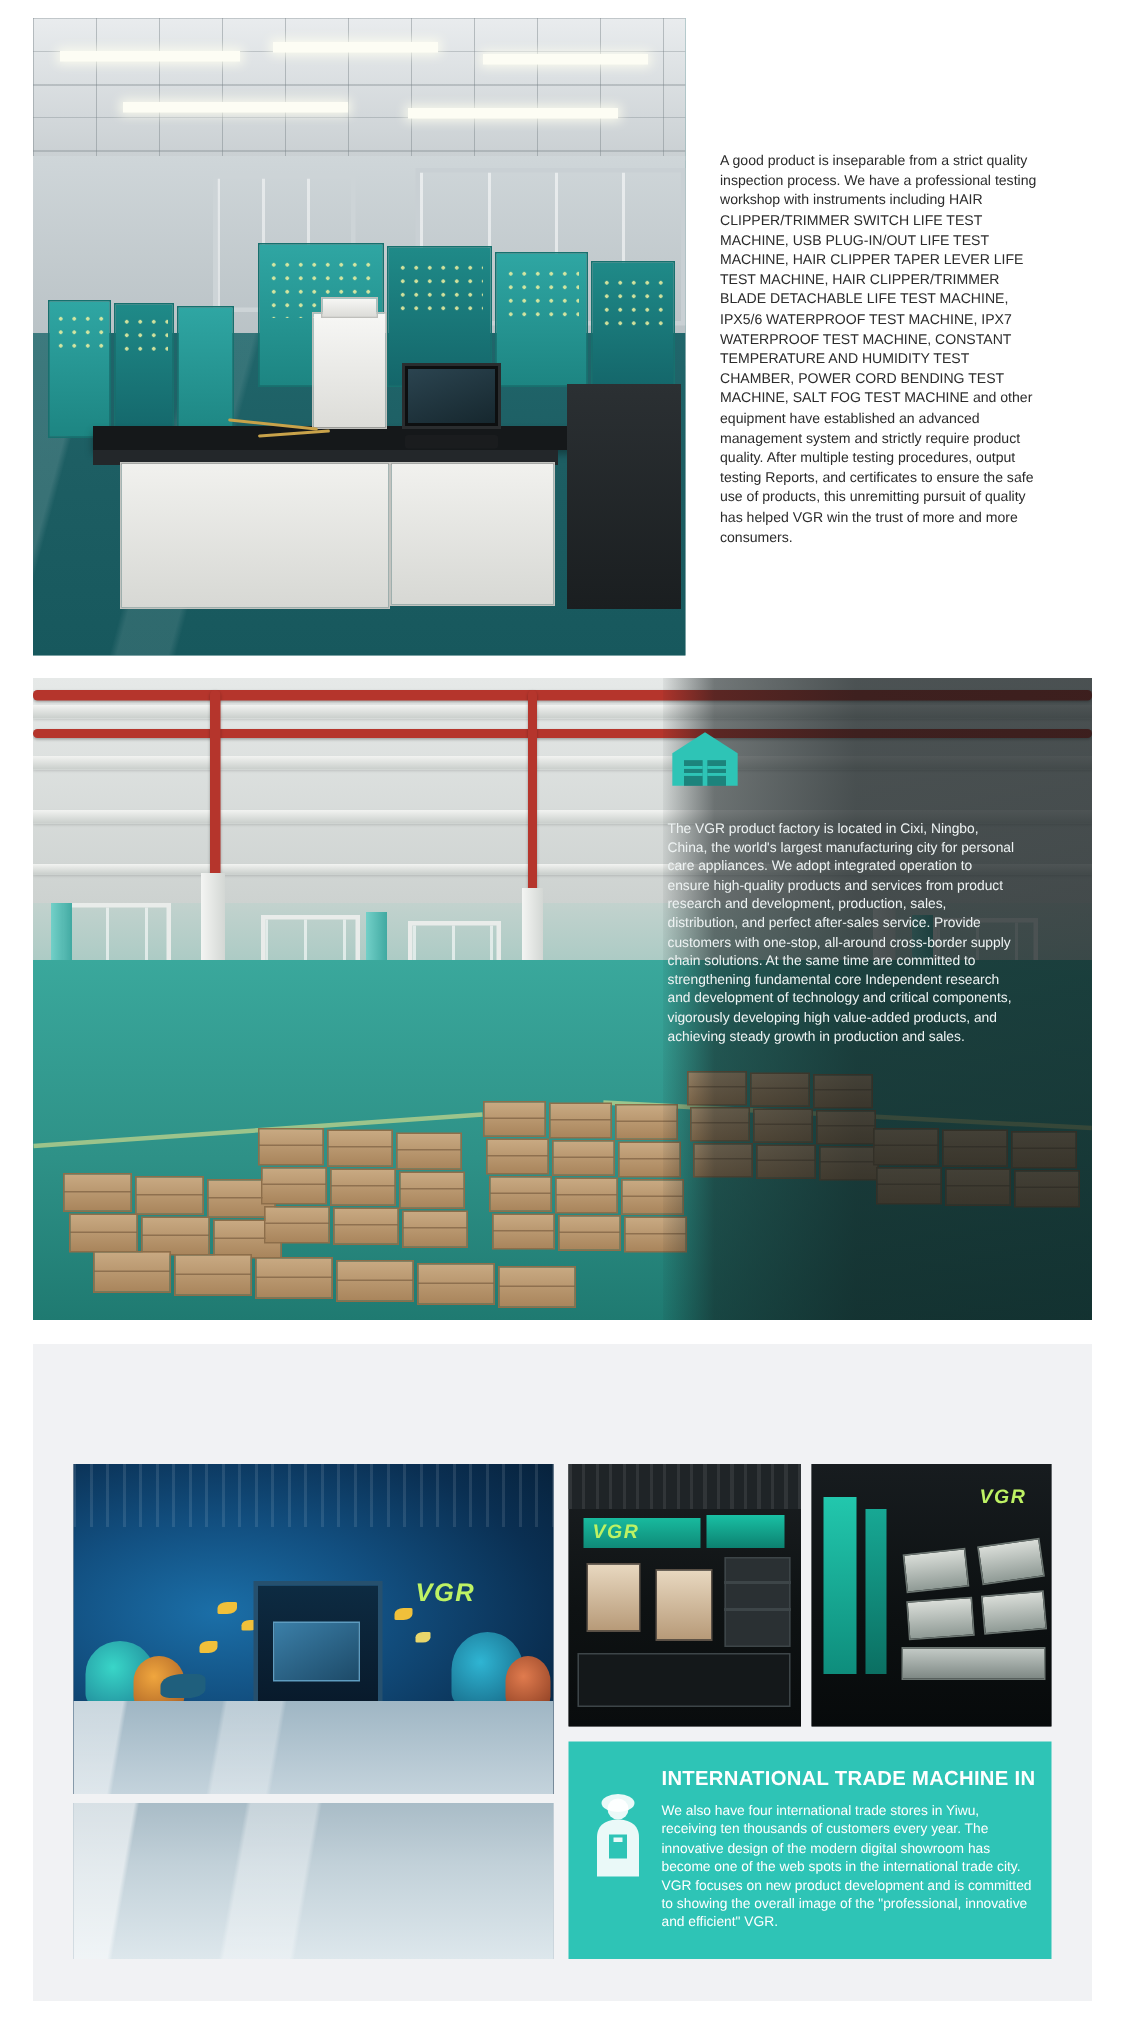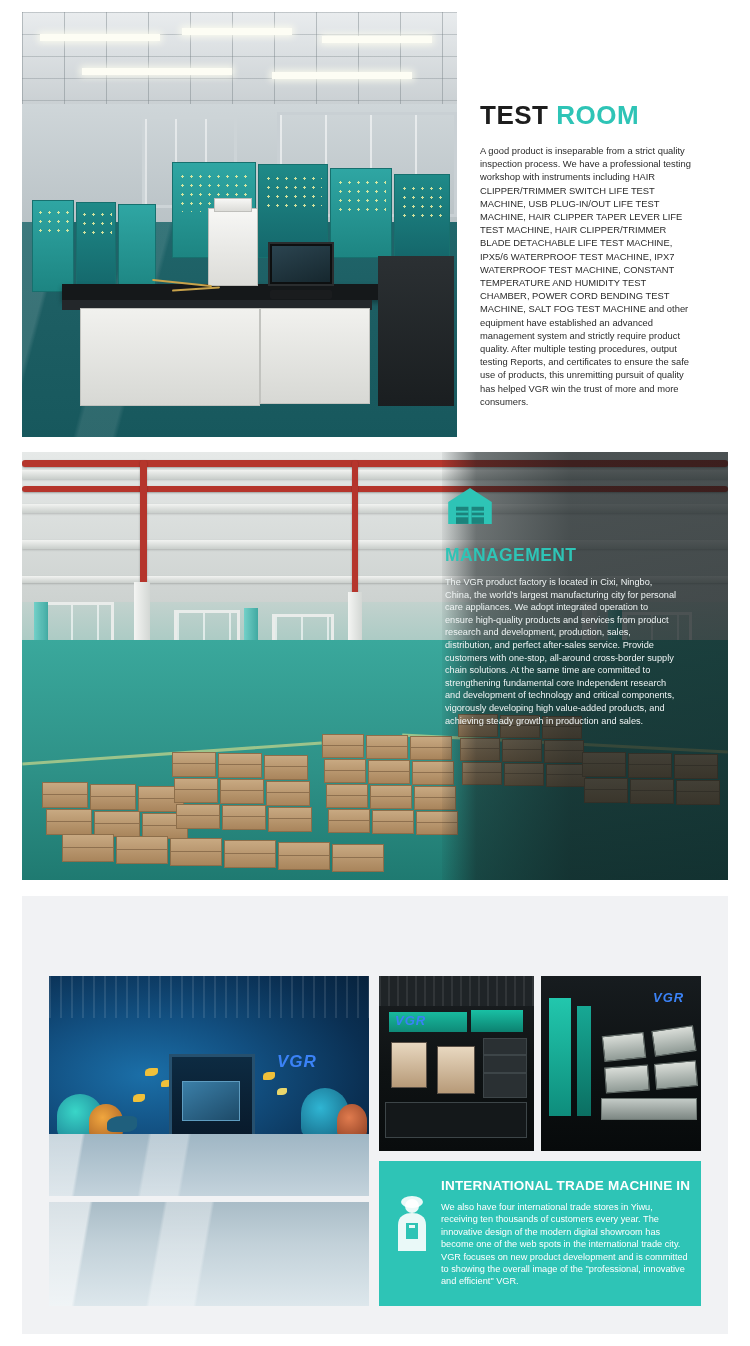--- a/index.html
+++ b/index.html
@@ -180,21 +180,21 @@
   .aqua-floor { position:absolute; left:0; bottom:0; width:100%; height:62px;
     background: linear-gradient(180deg,#9fb6c4,#c4d3dc); }
   .aqua-floor::after{ content:""; position:absolute; inset:0;
     background: linear-gradient(100deg, rgba(255,255,255,.45) 0 10%, transparent 11% 30%, rgba(255,255,255,.3) 31% 42%, transparent 43% 100%); }
   .aqua-door { position:absolute; left:120px; top:78px; width:86px; height:88px;
     background: linear-gradient(180deg,#0d2b42,#08192a); border:3px solid #26506e; }
   .aqua-screen { position:absolute; left:133px; top:105px; width:58px; height:40px;
     background:linear-gradient(150deg,#3b7fa8,#1d4a68); border:1px solid #5e9cc0; }
   .fish { position:absolute; background:#f0c03a; border-radius:50% 10% 50% 10%; }
   .coral { position:absolute; border-radius:50% 50% 20% 20%; }
-  .logo-vgr { position:absolute; color:#3b82f6; font-weight:bold; font-style:italic; letter-spacing:1px; }
+  .logo-vgr { position:absolute; color:#bef264; font-weight:bold; font-style:italic; letter-spacing:1px; }
 
   
   .ph-mid { left:330px; top:0; width:155px; height:175px; background:#101314; }
   .mid-bg { position:absolute; inset:0; background: linear-gradient(180deg,#1b1f22 0%, #0e1213 55%, #090c0d 100%); }
   .mid-ceil { position:absolute; left:0; top:0; width:100%; height:30px; background:#1f2427;
     background-image: repeating-linear-gradient(90deg, rgba(255,255,255,.08) 0 2px, transparent 2px 9px); }
   .mid-panel { position:absolute; background:linear-gradient(180deg,#18ba9e,#0f8a78); }
   .mid-poster { position:absolute; background:linear-gradient(180deg,#e8d8c0,#b79a78); border:1px solid #5a5046; }
   .mid-shelf { position:absolute; background:#2a3033; border:1px solid #3d4548; }
 
@@ -266,24 +266,20 @@
         </div>
       <div class="kbd" style="left:248px; top:278px; width:62px; height:9px;"></div>
       <div class="wire" style="left:130px; top:270px; width:60px; transform:rotate(6deg);"></div>
       <div class="wire" style="left:150px; top:276px; width:48px; transform:rotate(-4deg);"></div>
 
       <div class="bench" style="left:356px; top:244px; width:76px; height:150px; background:linear-gradient(180deg,#2b3033,#1a1e20);"></div>
     </div>
   </div>
 
   <div class="test-text">
-    <h2 class="test-title">
-      <span>TEST</span>
-      <span class="accent">ROOM</span>
-    </h2>
     <p class="test-body">A good product is inseparable from a strict quality inspection process. We have a professional testing workshop with instruments including HAIR CLIPPER/TRIMMER SWITCH LIFE TEST MACHINE, USB PLUG-IN/OUT LIFE TEST MACHINE, HAIR CLIPPER TAPER LEVER LIFE TEST MACHINE, HAIR CLIPPER/TRIMMER BLADE DETACHABLE LIFE TEST MACHINE, IPX5/6 WATERPROOF TEST MACHINE, IPX7 WATERPROOF TEST MACHINE, CONSTANT TEMPERATURE AND HUMIDITY TEST CHAMBER, POWER CORD BENDING TEST MACHINE, SALT FOG TEST MACHINE and other equipment have established an advanced management system and strictly require product quality. After multiple testing procedures, output testing Reports, and certificates to ensure the safe use of products, this unremitting pursuit of quality has helped VGR win the trust of more and more consumers.</p>
   </div>
 </section>
 
 <section class="sec-supply">
   <div class="wh">
     <div class="roof"></div>
 
     <div class="beam" style="left:0;  top:18px;  width:100%;"></div>
     <div class="beam" style="left:0;  top:52px;  width:100%;"></div>
@@ -378,21 +374,20 @@
 <div class="supply-inner">
   <svg class="sc-icon" viewBox="0 0 64 54">
     <path d="M4 22 L32 4 L60 22 L60 50 L4 50 Z" fill="#2ec4b6"></path>
     <rect x="14" y="28" width="16" height="22" fill="#0f4f4d" opacity="0.55"></rect>
     <rect x="34" y="28" width="16" height="22" fill="#0f4f4d" opacity="0.55"></rect>
     <rect x="14" y="33" width="16" height="2.5" fill="#2ec4b6"></rect>
     <rect x="14" y="39" width="16" height="2.5" fill="#2ec4b6"></rect>
     <rect x="34" y="33" width="16" height="2.5" fill="#2ec4b6"></rect>
     <rect x="34" y="39" width="16" height="2.5" fill="#2ec4b6"></rect>
   </svg>
-  <div class="sc-sub">MANAGEMENT</div>
   <p class="sc-body">The VGR product factory is located in Cixi, Ningbo, China, the world's largest manufacturing city for personal care appliances. We adopt integrated operation to ensure high-quality products and services from product research and development, production, sales, distribution, and perfect after-sales service. Provide customers with one-stop, all-around cross-border supply chain solutions. At the same time are committed to strengthening fundamental core Independent research and development of technology and critical components, vigorously developing high value-added products, and achieving steady growth in production and sales.</p>
 </div>
 
 <section class="sec-adv">
 
   <div class="adv-grid">
 
     <div class="ph ph-aqua">
       <div class="aqua-bg"></div>
       <div class="aqua-ceil"></div>

